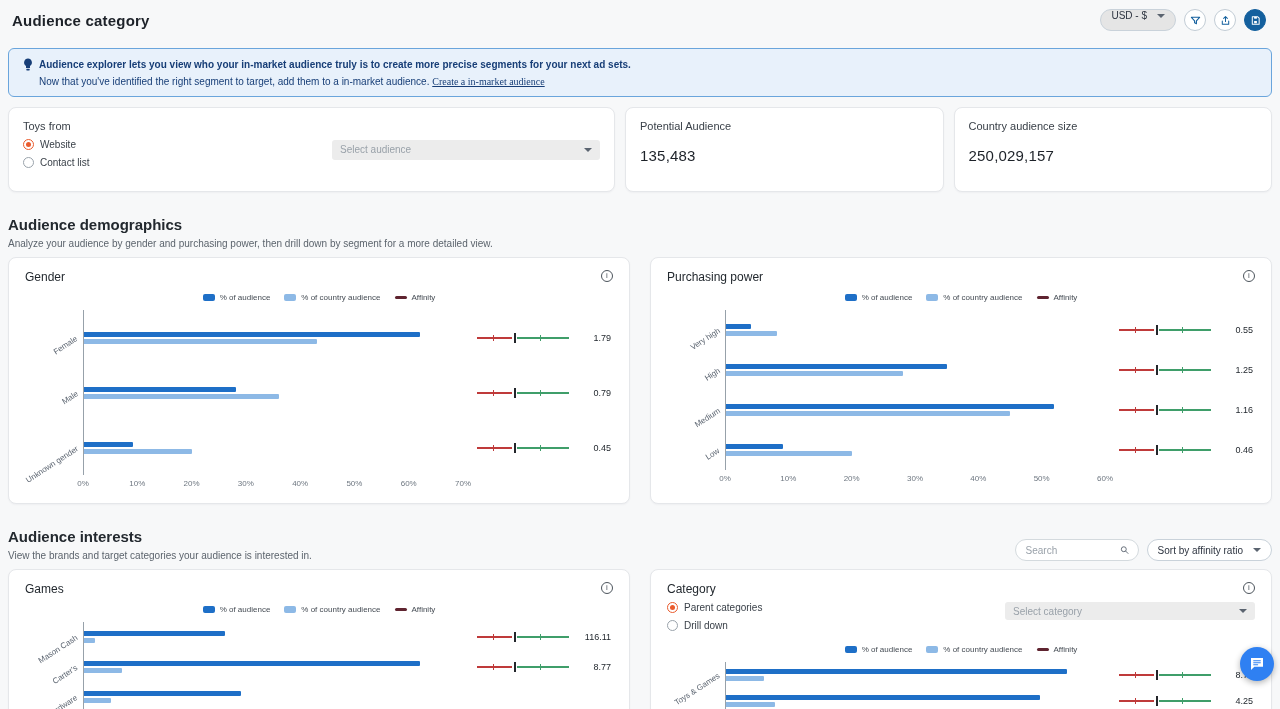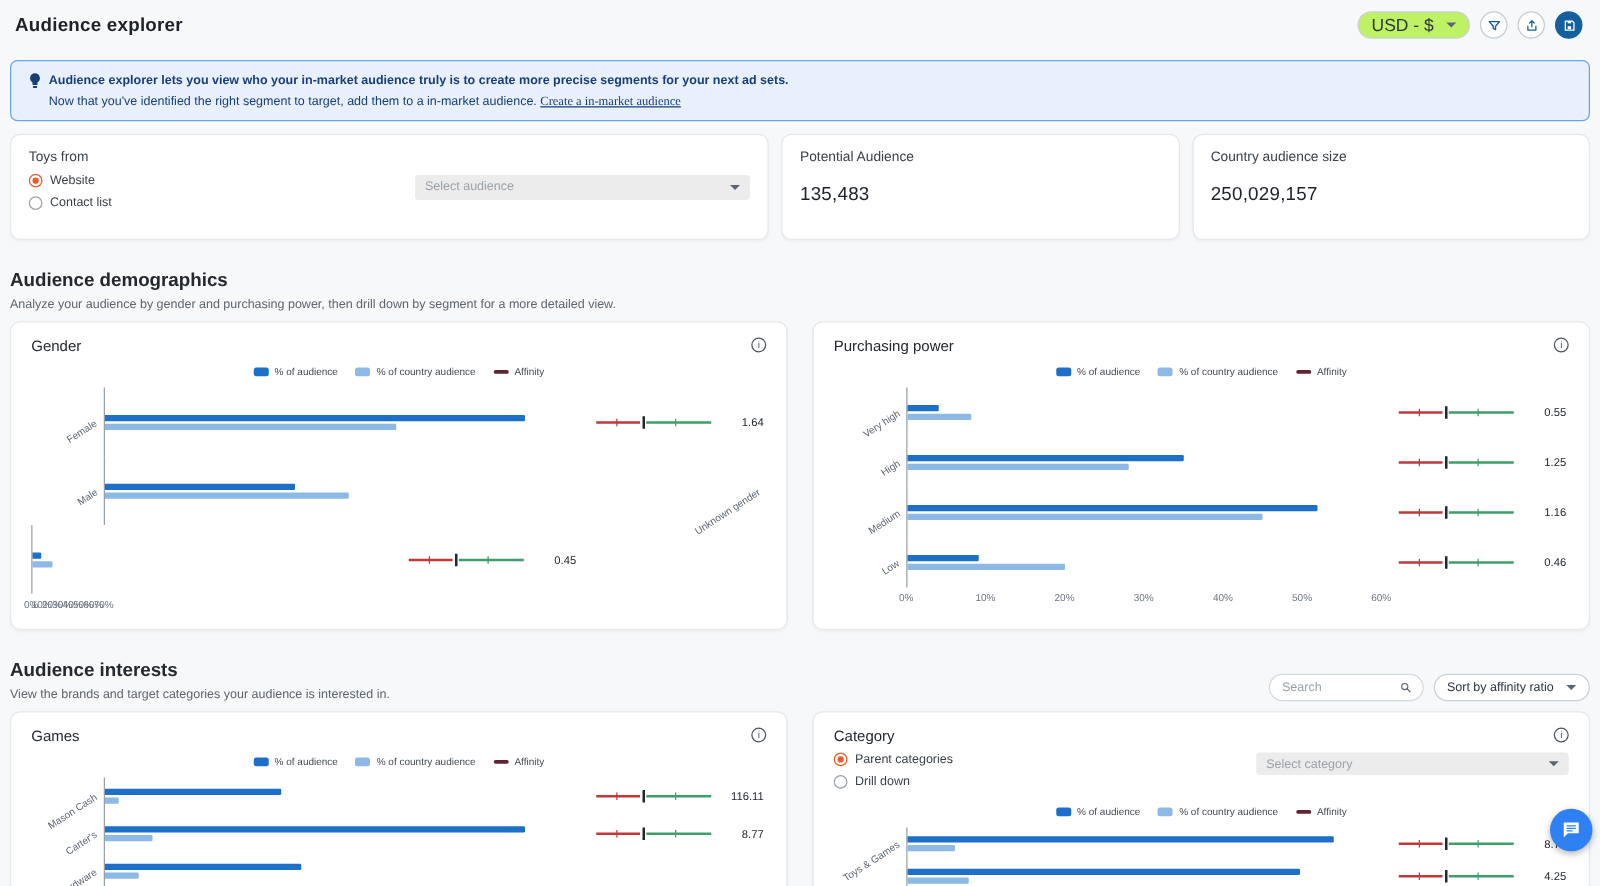--- a/index.html
+++ b/index.html
@@ -4,21 +4,21 @@
 <style>
   * { box-sizing: border-box; margin: 0; padding: 0; }
   html,body { width:1280px; height:709px; }
   body { font-family: "Liberation Sans", sans-serif; background:#eceef0; }
   .page { position:relative; width:1280px; height:709px; background:#f7f8f9; overflow:hidden; }
 
   
   .topbar { height:40px; display:flex; align-items:center; justify-content:space-between; padding:0 14px 0 12px; }
   .topbar h1 { font-size:15px; font-weight:700; color:#1d2229; letter-spacing:.2px; }
   .topbar-right { display:flex; align-items:center; gap:8px; }
-  .currency-select { height:22px; border:1px solid #c9d2da; border-radius:11px; background:#bef264; display:flex; align-items:center; gap:10px; padding:0 10px; font-size:14px; color:#2d3440; cursor:pointer; }
+  .currency-select { height:22px; border:1px solid #c9d2da; border-radius:11px; background:#e5e5e5; display:flex; gap:10px; padding:0 10px; font-size:10px; color:#2d3440; cursor:pointer; }
   .caret { width:0; height:0; border:4px solid transparent; border-top-color:#5b6470; margin-top:4px; }
   .icon-btn { width:22px; height:22px; border-radius:50%; border:1px solid #c2ccd5; background:#fff; display:flex; align-items:center; justify-content:center; cursor:pointer; padding:0; }
   .icon-btn.filled { background:var(--icon-blue); border-color:var(--icon-blue); }
 
   
   .banner { margin:8px 8px 0; background:var(--banner-bg); border:1px solid var(--banner-border); border-radius:6px; padding:9px 14px; }
   .banner-line1 { display:flex; align-items:center; gap:6px; font-size:10px; font-weight:700; color:var(--banner-text); }
   .banner-line2 { margin-top:5px; font-size:10px; color:var(--banner-text); padding-left:16px; }
   .banner-line2 a { color:var(--banner-text); text-decoration:underline; cursor:pointer;font-family:Liberation Serif, serif; }
 
@@ -86,21 +86,21 @@
 
   
   .chat-fab { position:absolute; right:6px; bottom:28px; width:34px; height:34px; border-radius:50%; border:0; background:var(--chat-blue); display:flex; align-items:center; justify-content:center; box-shadow:0 2px 6px rgba(0,0,0,.3); cursor:pointer; }
 </style>
 </head>
 <body>
 
 <div class="page">
 
   <header class="topbar">
-    <h1>Audience explorer</h1>
+    <h1>Audience category</h1>
     <div class="topbar-right">
       <div class="currency-select">
         <span>USD - $</span>
         <span class="caret"></span>
       </div>
       <button class="icon-btn">
         <svg width="11" height="11" viewBox="0 0 24 24">
             <path d="M3 5h18l-7 8v6l-4-2v-4L3 5z" fill="none" stroke="#14609e" stroke-width="2.4" stroke-linejoin="round"></path>
           </svg>
       </button>
@@ -199,28 +199,38 @@
             <div class="bar s1" style="width: 61.4286%;"></div>
           </div>
           <div class="caff" style="height: 55px;">
             <span class="aff-marker">
               <i class="am-red"></i>
               <i class="am-rtick"></i>
               <i class="am-mid"></i>
               <i class="am-green"></i>
               <i class="am-gtick"></i>
             </span>
-            <span class="aff-val">1.64</span>
+            <span class="aff-val">1.79</span>
           </div>
           <div class="clabel" style="height: 55px;">
             <span>Male</span>
           </div>
           <div class="cbars" style="height: 55px;">
             <div class="bar s0" style="width: 40%;"></div>
             <div class="bar s1" style="width: 51.4286%;"></div>
+          </div>
+          <div class="caff" style="height: 55px;">
+            <span class="aff-marker">
+              <i class="am-red"></i>
+              <i class="am-rtick"></i>
+              <i class="am-mid"></i>
+              <i class="am-green"></i>
+              <i class="am-gtick"></i>
+            </span>
+            <span class="aff-val">0.79</span>
           </div>
           <div class="clabel" style="height: 55px;">
             <span>Unknown gender</span>
           </div>
           <div class="cbars" style="height: 55px;">
             <div class="bar s0" style="width: 12.8571%;"></div>
             <div class="bar s1" style="width: 28.5714%;"></div>
           </div>
           <div class="caff" style="height: 55px;">
             <span class="aff-marker">

